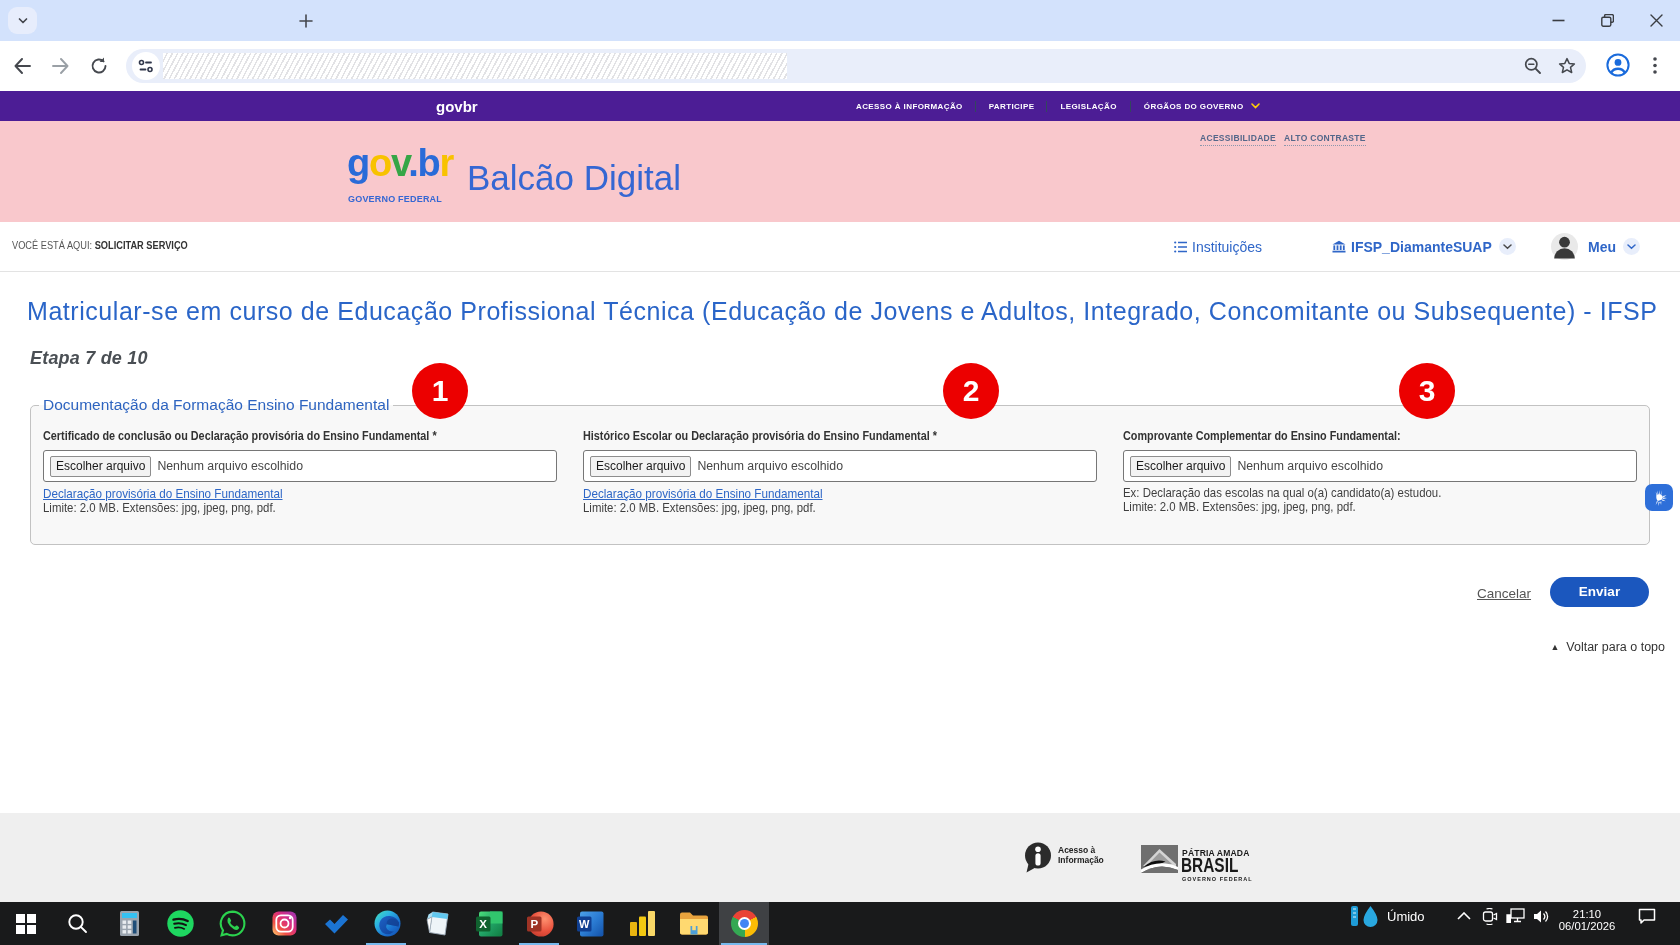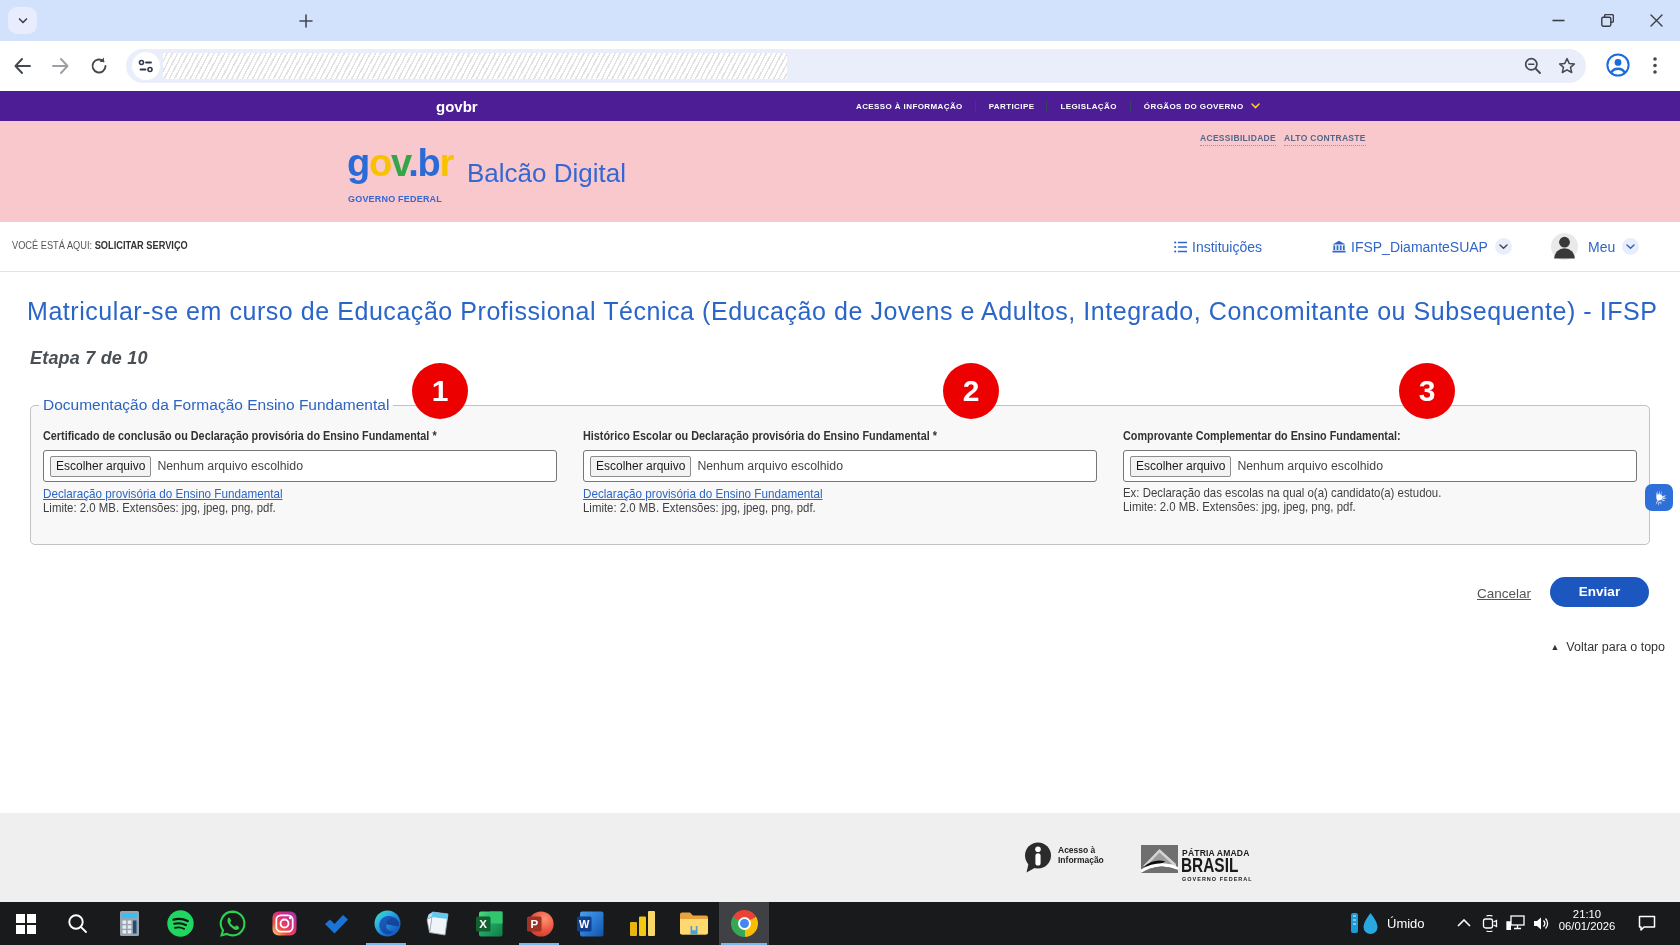--- a/index.html
+++ b/index.html
@@ -23,21 +23,21 @@
   .govmenu { position:absolute; left:840px; top:0; height:30px; width:840px; display:flex; align-items:center; }
   .govmenu .item { font-size:8px; font-weight:bold; letter-spacing:0.4px; white-space:nowrap; }
   .govsep { display:inline-block; width:1px; height:11px; background:#33465f; }
 
   
   .pink { position:absolute; left:0; top:121px; width:1680px; height:101px; background:#f9c8cc; }
   .acc { position:absolute; top:12px; left:1200px; font-size:8.5px; font-weight:bold; color:#54678a; letter-spacing:0.3px; }
   .acc span { border-bottom:1px dotted #8a97ad; padding-bottom:2px; }
   .glogo { position:absolute; left:347px; top:21px; font-size:38px; font-weight:bold; letter-spacing:-1.2px; }
   .gfed { position:absolute; left:348px; top:73px; font-size:9px; font-weight:bold; color:#3567d3; letter-spacing:0.2px; }
-  .balcao { position:absolute; left:467px; top:37px; font-size:26px; color:#3567d3; }
+  .balcao { position:absolute; left:467px; top:37px; font-size:35px; color:#3567d3; }
 
   
   .crumb { position:absolute; left:0; top:222px; width:1680px; height:50px; background:#fff; border-bottom:1px solid #e3e3e3; }
   .crumb .left { position:absolute; left:12px; top:17px; font-size:11px; color:#555; transform:scaleX(0.84); transform-origin:left; white-space:nowrap; }
   .crumb .left b { color:#333; }
   .crumb .r { position:absolute; top:0; height:100%; display:flex; align-items:center; font-size:14px; color:#2f66c8; }
   .chevc { display:inline-flex; width:17px; height:17px; border-radius:50%; background:#e8eefb; align-items:center; justify-content:center; }
 
   
   .main { position:absolute; left:0; top:272px; width:1680px; height:541px; background:#fff; }
@@ -59,21 +59,21 @@
   .voltar { position:absolute; right:15px; top:368px; font-size:12.5px; color:#333; }
   .vlibras { position:absolute; left:1645px; top:212px; width:28px; height:27px; background:#2e6fd9; border-radius:7px; z-index:6; display:flex; align-items:center; justify-content:center; }
 
   
   .footer { position:absolute; left:0; top:813px; width:1680px; height:89px; background:#efefef; }
 
   
   .taskbar { position:absolute; left:0; top:902px; width:1680px; height:43px; background:#191a1b; }
   .ti { position:absolute; top:0; width:48px; height:43px; display:flex; align-items:center; justify-content:center; }
   .tund { position:absolute; bottom:0; height:2px; background:#76b9ed; }
-  .tray { position:absolute; top:7px; height:28px; display:flex; align-items:center; color:#fff; }
+  .tray { position:absolute; top:0; height:28px; display:flex; align-items:center; color:#fff; }
   .clock { position:absolute; left:1545px; top:0; width:84px; height:43px; color:#fff; font-size:11.3px; text-align:center; }
 </style>
 </head>
 <body>
 
 <div class="tabstrip">
   <div class="tabchev">
       <svg width="12" height="12" viewBox="0 0 12 12">
         <path d="M2.5 4 L6 7.5 L9.5 4" stroke="#44474e" stroke-width="1.7" fill="none" stroke-linecap="round" stroke-linejoin="round"></path>
       </svg>
@@ -172,34 +172,34 @@
   </div>
   <div class="r" style="left:1332px;">
     <svg width="14" height="13" viewBox="0 0 14 13" style="margin-right:5px;">
         <path d="M0.5 4.5 L7 0.8 L13.5 4.5 Z" fill="#2f66c8"></path>
         <rect x="1.4" y="5.4" width="1.8" height="4.6" fill="#2f66c8"></rect>
         <rect x="4.6" y="5.4" width="1.8" height="4.6" fill="#2f66c8"></rect>
         <rect x="7.8" y="5.4" width="1.8" height="4.6" fill="#2f66c8"></rect>
         <rect x="10.9" y="5.4" width="1.8" height="4.6" fill="#2f66c8"></rect>
         <rect x="0.5" y="10.7" width="13" height="1.8" fill="#2f66c8"></rect>
       </svg>
-    <span style="font-weight:400;">IFSP_DiamanteSUAP</span>
+    <span style="font-weight:700;">IFSP_DiamanteSUAP</span>
     <span class="chevc" style="margin-left:7px;">
         <svg width="9" height="6" viewBox="0 0 9 6">
           <path d="M1 1 L4.5 4.3 L8 1" stroke="#4a4a4a" stroke-width="1.5" fill="none" stroke-linecap="round"></path>
         </svg>
       </span>
   </div>
   <div class="r" style="left:1551px;">
     <svg width="27" height="27" viewBox="0 0 27 27">
         <circle cx="13.5" cy="13.5" r="13.5" fill="#e9e9e9"></circle>
         <circle cx="13.5" cy="9.2" r="5.4" fill="#393939"></circle>
         <path d="M3.2 25.5 a10.3 10.3 0 0 1 20.6 0 Z" fill="#393939"></path>
       </svg>
-    <span style="margin-left:10px;">Meu</span>
+    <span style="margin-left:10px;font-weight:bold;">Meu</span>
     <span class="chevc" style="margin-left:7px;">
         <svg width="9" height="6" viewBox="0 0 9 6">
           <path d="M1 1 L4.5 4.3 L8 1" stroke="#2f66c8" stroke-width="1.5" fill="none" stroke-linecap="round"></path>
         </svg>
       </span>
   </div>
 </div>
 
 <div class="main">
   <h1 class="title">Matricular-se em curso de Educação Profissional Técnica (Educação de Jovens e Adultos, Integrado, Concomitante ou Subsequente) - IFSP</h1>

